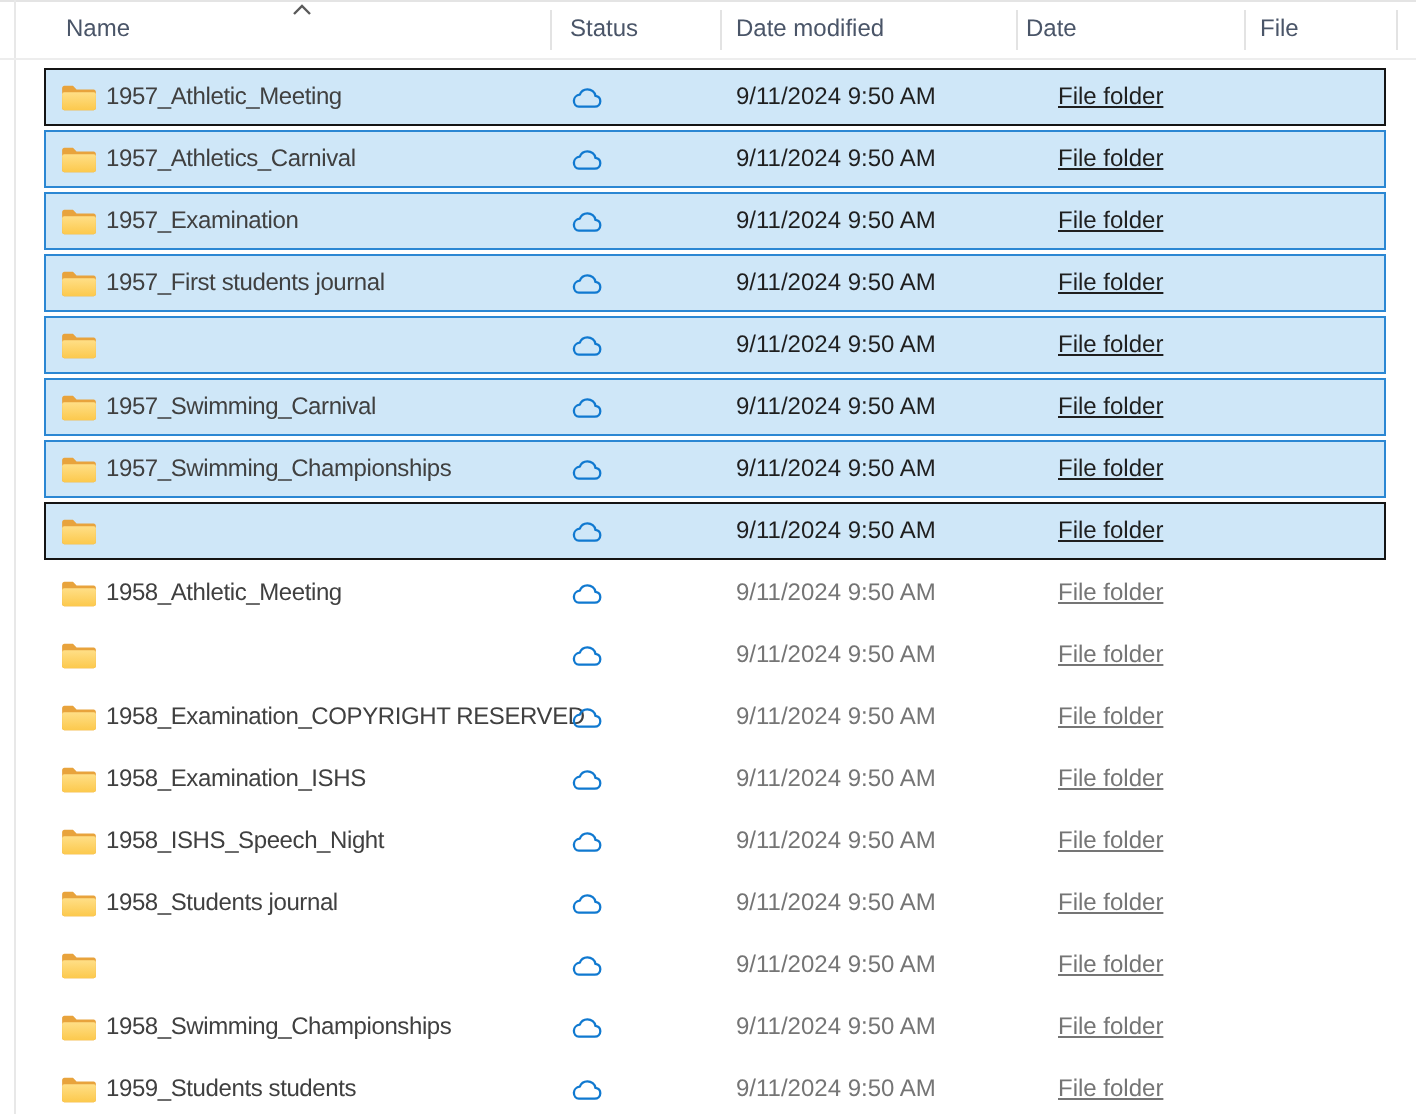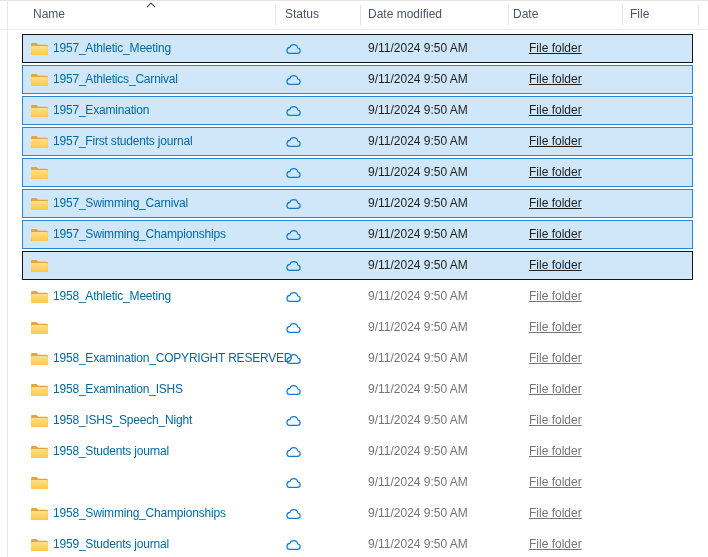--- a/index.html
+++ b/index.html
@@ -24,21 +24,21 @@
   
   .list{position:absolute;left:0;top:34px;width:708px;}
   .row{
     position:relative;box-sizing:border-box;
     width:671px;height:29px;margin:0 0 2px 22px;
     border:1px solid transparent;background:transparent;
   }
   .row.selected{background:#cfe7f8;border-color:#2b87d3;}
   .row.focused{border-color:#141414;}
   .row .cell{position:absolute;top:0;height:27px;line-height:27px;white-space:nowrap;}
-  .cell.name{left:30px;color:#0369a1;letter-spacing:-0.2px;}
+  .cell.name{left:30px;color:#404040;letter-spacing:-0.2px;}
   .cell.meta{color:#757575;}
   .row.selected .cell.meta{color:#1f1f1f;}
   .cell.date{left:345px;text-align:right;}
   .cell.type{left:506px;text-decoration:underline;}
   .cell.size{left:606px;}
   .icon{position:absolute;display:block;}
   .icon.folder{left:7px;top:6px;width:19px;height:15px;}
   .icon.cloud{left:262px;top:8px;width:17px;height:12px;}
   svg{display:block;}
 </style>
@@ -345,21 +345,21 @@
     <span class="cell meta type">File folder</span>
     <span class="cell meta size"></span>
   </div>
     <div class="row">
     <span class="icon folder">
       <svg width="19" height="15" viewBox="0 0 20 16">
         <path d="M1 3.2 C1 2.54 1.54 2 2.2 2 h4.6 l1.9 2 h9.1 c0.66 0 1.2 0.54 1.2 1.2 v8.6 c0 0.66 -0.54 1.2 -1.2 1.2 H2.2 C1.54 15 1 14.46 1 13.8 Z" fill="#e8a33c"></path>
         <rect x="1" y="5.4" width="18" height="9.6" rx="1.1" fill="url(#folderGrad)"></rect>
       </svg>
     </span>
-    <span class="cell name">1959_Students journal</span>
+    <span class="cell name">1959_Students students</span>
     <span class="icon cloud">
       <svg width="17" height="12" viewBox="0 0 18 13">
         <path d="M4.6 11.2 h8.6 c1.7 0 3 -1.3 3 -2.9 c0 -1.5 -1.1 -2.7 -2.6 -2.9 C13.3 3.3 11.4 1.8 9.2 1.8 C7.3 1.8 5.7 3 5.1 4.7 C3.3 4.9 1.9 6.3 1.9 8 c0 1.8 1.2 3.2 2.7 3.2 Z" fill="none" stroke="#1079d0" stroke-width="1.25" stroke-linejoin="round"></path>
       </svg>
     </span>
     <span class="cell meta date">9/11/2024 9:50 AM</span>
     <span class="cell meta type">File folder</span>
     <span class="cell meta size"></span>
   </div>
   </div>

